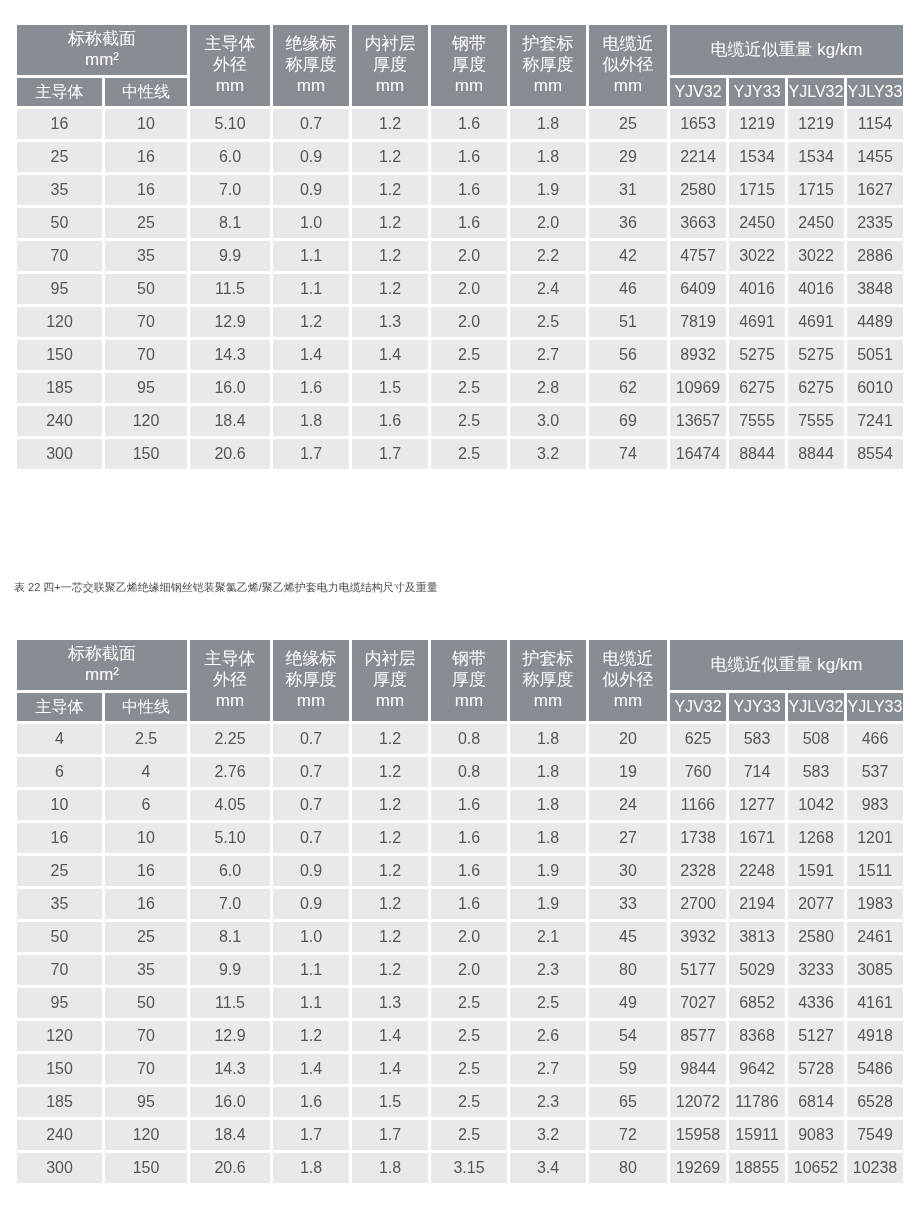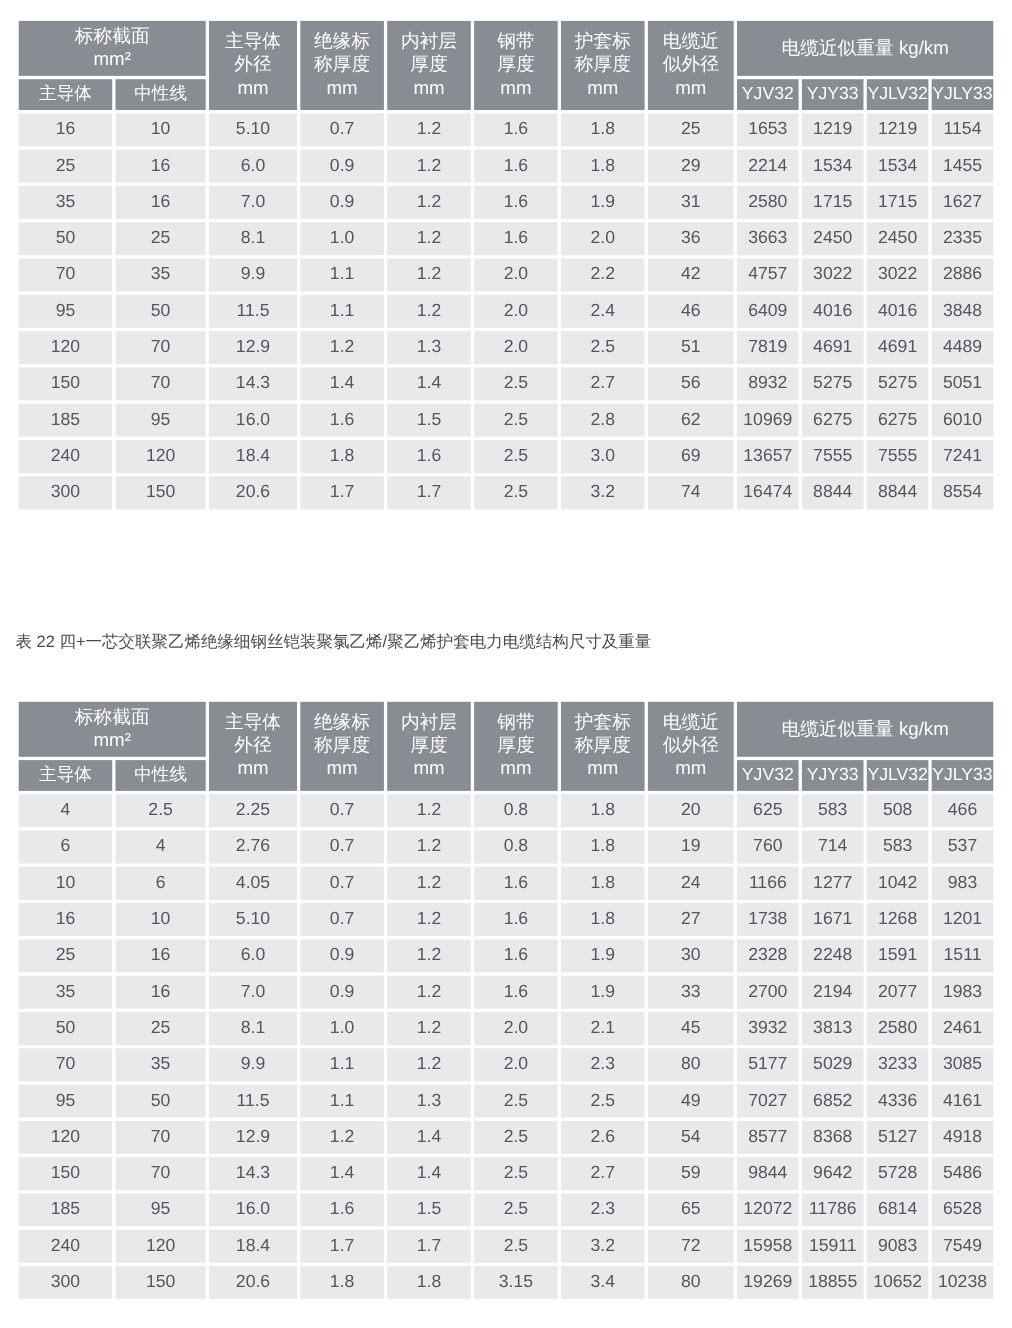--- a/index.html
+++ b/index.html
@@ -4,21 +4,21 @@
 <style>
   html, body {
     margin: 0;
     padding: 0;
     background: #ffffff;
     font-family: "Liberation Sans", "DejaVu Sans", sans-serif;
   }
   .page {
     width: 920px;
     box-sizing: border-box;
-    padding: 16px 14px 18px 14px;
+    padding: 22px 14px 18px 14px;
     background: #ffffff;
   }
   table.spec {
     table-layout: fixed;
     width: 892px;
     border-collapse: separate;
     border-spacing: 3px;
     background: #ffffff;
   }
   table.spec th {
@@ -39,21 +39,21 @@
     color: #54575A;
     font-size: 16px;
     text-align: center;
     vertical-align: middle;
     height: 30px;
     padding: 0;
     overflow: hidden;
   }
   .caption {
     margin: 108px 0 42px 0;
-    font-size: 15px;
+    font-size: 11px;
     color: #4B4B4B;
   }
   col.c-sect  { width: 85px; }
   col.c-neut  { width: 82px; }
   col.c-od    { width: 80px; }
   col.c-mid   { width: 76px; }
   col.c-cod   { width: 78px; }
   col.c-wt    { width: 56px; }
 </style>
 </head>

